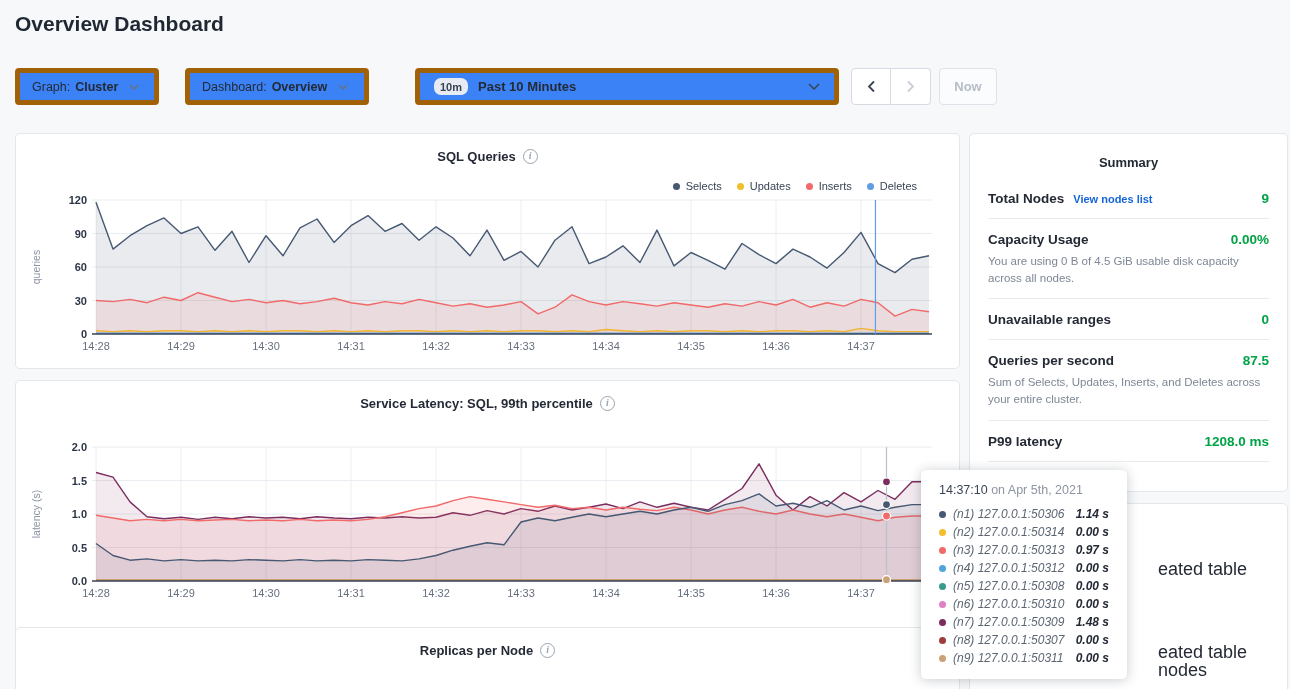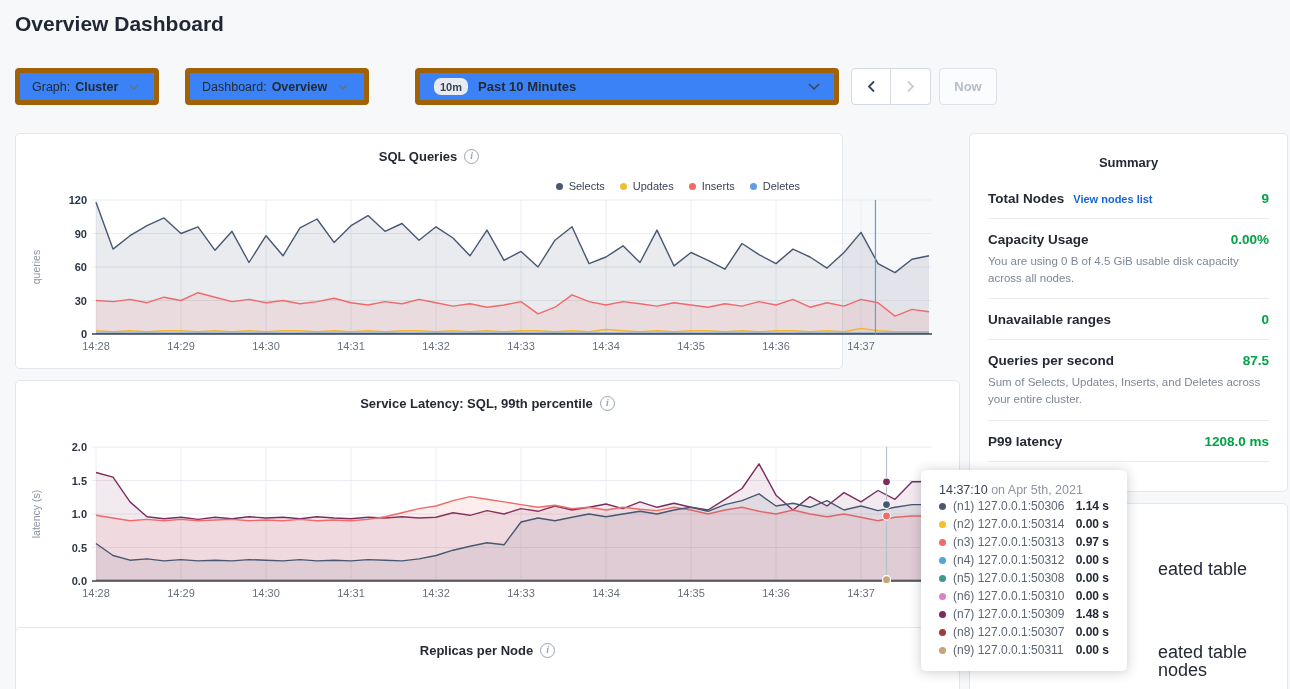--- a/index.html
+++ b/index.html
@@ -34,21 +34,21 @@
   #time-selector .chev{margin-left:auto;}
   .nav-group{position:absolute;left:851px;top:68px;display:flex;}
   .nav-btn{width:40px;height:37px;background:#fff;border:1px solid #d6dbe3;display:flex;align-items:center;justify-content:center;cursor:pointer;}
   .nav-btn.prev{border-radius:4px 0 0 4px;}
   .nav-btn.next{border-radius:0 4px 4px 0;border-left:none;cursor:default;}
   #now-btn{left:939px;width:58px;background:#fbfcfd;border:1px solid #dfe3e9;border-radius:4px;
            justify-content:center;font-weight:700;font-size:13px;color:#b6bdc9;cursor:default;}
 
   
   .panel{position:absolute;background:#fff;border:1px solid var(--border);border-radius:5px;}
-  #sql-panel{left:15px;top:133px;width:828px;height:236px;}
+  #sql-panel{left:15px;top:133px;width:945px;height:236px;}
   #latency-panel{left:15px;top:380px;width:945px;height:255px;}
   #replicas-panel{left:15px;top:627px;width:945px;height:140px;}
   #summary-panel{left:969px;top:133px;width:319px;height:359px;}
   #events-panel{left:969px;top:503px;width:319px;height:246px;}
 
   .panel-header{display:flex;align-items:center;justify-content:center;gap:7px;padding-top:15px;
                 font-size:13px;font-weight:700;color:var(--dark);}
   .info-icon{width:15px;height:15px;border:1.3px solid #9aa5b1;border-radius:50%;color:#9aa5b1;
              font-size:10px;line-height:12px;text-align:center;font-family:"Liberation Serif",serif;
              font-style:italic;font-weight:700;cursor:pointer;flex:0 0 auto;}
@@ -69,21 +69,21 @@
 
   
   .frag{position:absolute;left:1158px;font-size:18px;color:var(--dark);z-index:5;white-space:nowrap;}
   #frag-0{top:559px;} #frag-1{top:642px;} #frag-2{top:660px;}
 
   
   #chart-tooltip{position:absolute;left:921px;top:470px;width:206px;background:#fff;border-radius:5px;
                  box-shadow:0 1px 12px rgba(32,42,58,0.25);z-index:10;padding:13px 18px 12px;}
   .tt-header{font-size:12.5px;color:#8d95a3;}
   .tt-time{color:#394455;}
-  .tt-rows{}
+  .tt-rows{margin-top:8px;font-style:italic;}
   .tt-row{display:flex;align-items:center;gap:7px;height:18px;font-size:12px;}
   .tt-dot{width:7px;height:7px;border-radius:50%;flex:0 0 auto;}
   .tt-node{color:#5c6673;white-space:nowrap;}
   .tt-value{margin-left:auto;font-weight:700;color:var(--dark);}
 </style>
 </head>
 <body>
 
 <div class="page">
 

